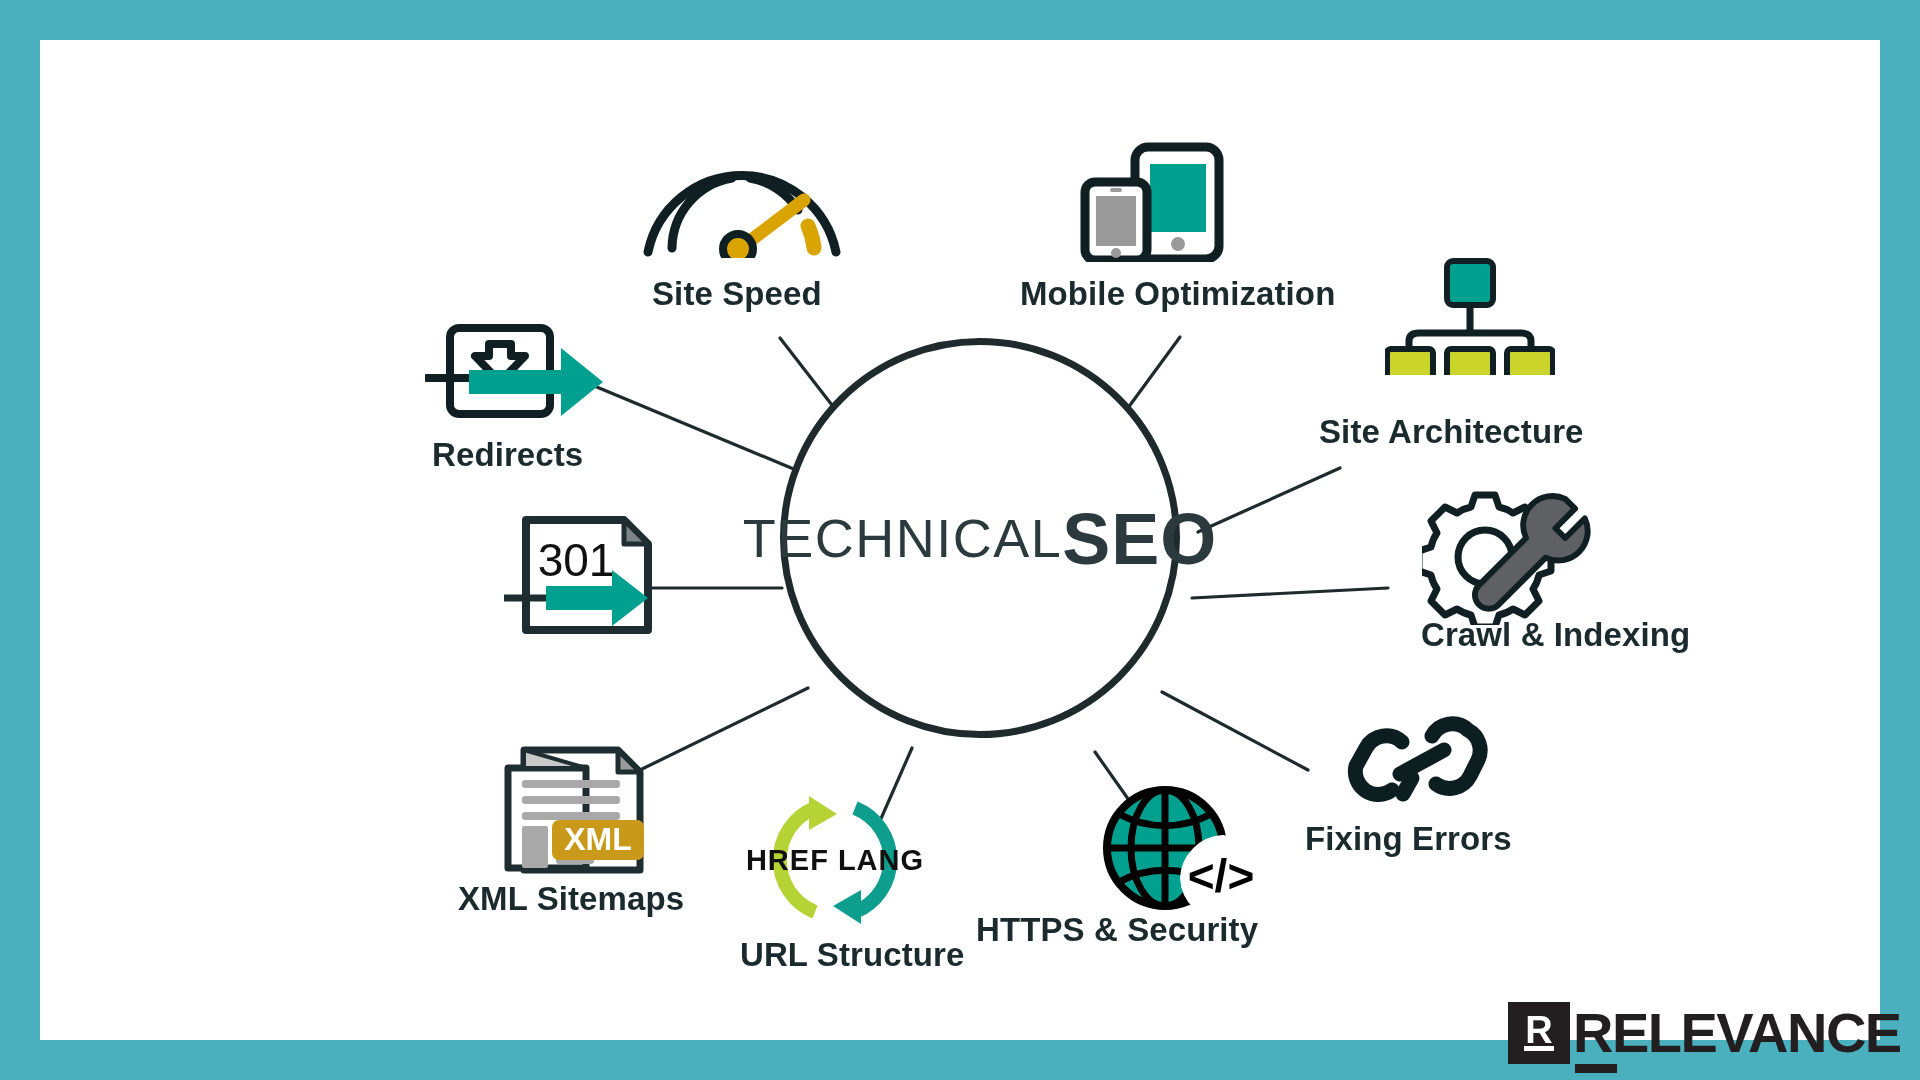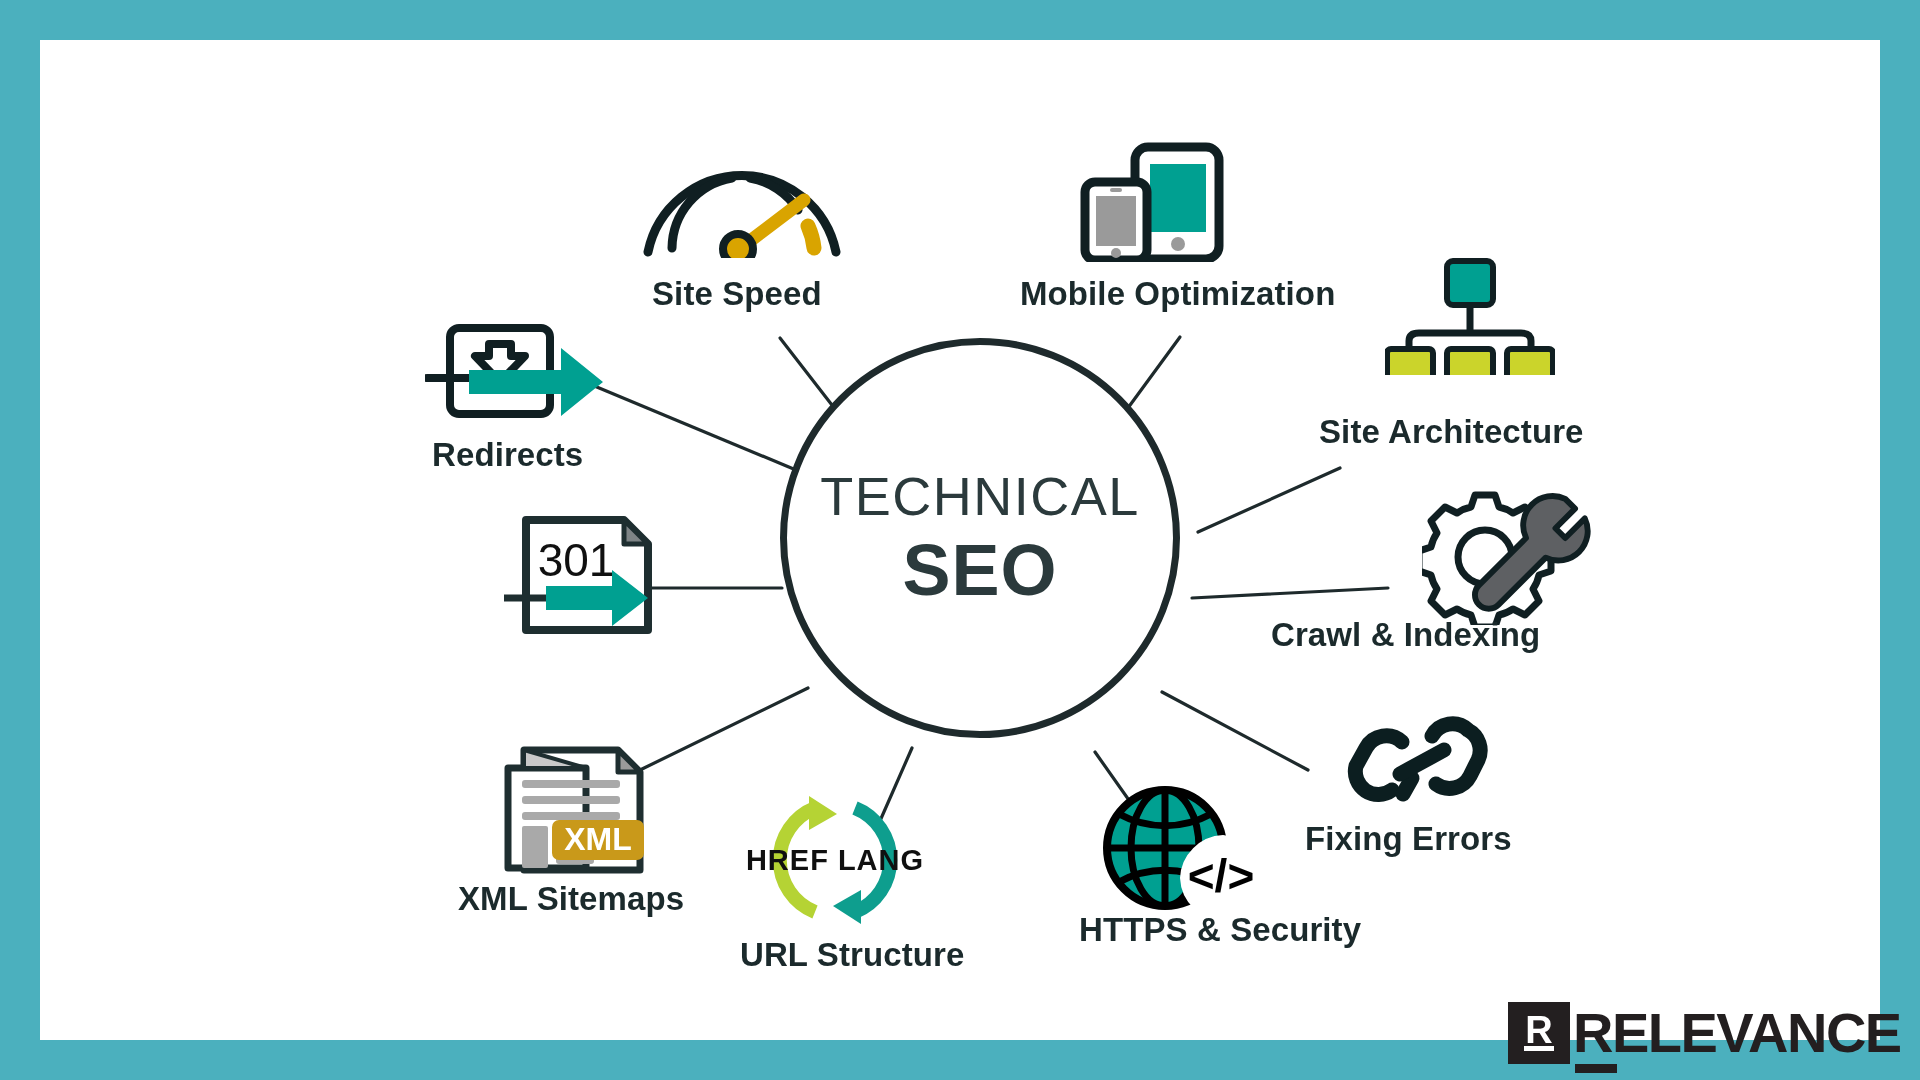--- a/index.html
+++ b/index.html
@@ -18,21 +18,21 @@
   svg.layer{position:absolute;left:0;top:0;width:1840px;height:1000px;}
   .lbl{
     position:absolute;color:#1b2a2c;font-size:33px;font-weight:700;
     letter-spacing:.1px;white-space:nowrap;line-height:1;
   }
   .node{position:absolute;}
   
   #hub{
     position:absolute;left:740px;top:298px;width:400px;height:400px;
     border:7px solid #1e2a2c;border-radius:50%;
-    display:flex;flex-direction:column;align-items:center;justify-content:center;
+    display:flex;align-items:center;justify-content:center;
     background:#fff;box-sizing:border-box;
   }
   #hub .t1{font-size:54px;font-weight:400;color:#2b3a3c;letter-spacing:1.5px;}
   #hub .t2{font-size:72px;font-weight:700;color:#2b3a3c;letter-spacing:1px;margin-top:2px;}
   
   #logo{position:absolute;left:1468px;top:962px;display:flex;align-items:center;}
   #logo .mark{
     width:62px;height:62px;background:#231f20;color:#fff;
     display:flex;align-items:center;justify-content:center;
     font-size:38px;font-weight:700;position:relative;flex:none;
@@ -107,21 +107,21 @@
     </div>
     <div class="lbl" style="left:1279px;top:375px;">Site Architecture</div>
 
     <div class="node" style="left:1382px;top:445px;width:180px;height:140px;">
       <svg viewBox="0 0 180 140" width="180" height="140">
         <path d="M53 10 h20 l4 12 a38 38 0 0 1 14 6 l12 -6 l14 14 l-6 12 a38 38 0 0 1 6 14 l12 4 v20 l-12 4 a38 38 0 0 1 -6 14 l6 12 l-14 14 l-12 -6 a38 38 0 0 1 -14 6 l-4 12 h-20 l-4 -12 a38 38 0 0 1 -14 -6 l-12 6 l-14 -14 l6 -12 a38 38 0 0 1 -6 -14 l-12 -4 v-20 l12 -4 a38 38 0 0 1 6 -14 l-6 -12 l14 -14 l12 6 a38 38 0 0 1 14 -6 z" fill="#FFFFFF" stroke="#101F22" stroke-width="7" stroke-linejoin="round"></path>
         <circle cx="63" cy="72" r="27" fill="#FFFFFF" stroke="#101F22" stroke-width="7"></circle>
         <path d="M148 18 l-20 20 l10 10 l20 -20 a30 30 0 0 1 -40 40 l-48 48 a13 13 0 0 1 -20 -20 l48 -48 a30 30 0 0 1 40 -40 z" transform="translate(8,6) scale(0.98)" fill="#5E6063" stroke="#101F22" stroke-width="6" stroke-linejoin="round"></path>
       </svg>
     </div>
-    <div class="lbl" style="left:1231px;top:578px;">Crawl &amp; Indexing</div>
+    <div class="lbl" style="left:1381px;top:578px;">Crawl &amp; Indexing</div>
 
     <div class="node" style="left:1300px;top:668px;width:155px;height:110px;">
       <svg viewBox="0 0 155 110" width="155" height="110">
         <g fill="none" stroke="#0C1E20" stroke-width="15" stroke-linecap="round">
           <path d="M62 34 A23 23 0 0 0 26 40 L16 58 A23 23 0 0 0 52 82"></path>
           <path d="M63 86 L72 70"></path>
           <path d="M92 28 A23 23 0 0 1 128 22 A23 23 0 0 1 138 52 L130 68 A23 23 0 0 1 96 76"></path>
           <path d="M60 66 L104 42"></path>
         </g>
       </svg>
@@ -136,21 +136,21 @@
           <line x1="14" y1="68" x2="126" y2="68"></line>
           <path d="M70 10 A34 58 0 0 0 70 126 A34 58 0 0 0 70 10"></path>
           <path d="M24 34 A96 96 0 0 0 116 34"></path>
           <path d="M24 102 A96 96 0 0 1 116 102"></path>
         </g>
         <path d="M116 58 a34 34 0 0 0 -26 26 a34 34 0 0 1 26 -26 z" fill="none"></path>
         <path d="M128 56 A44 44 0 0 0 86 98 A44 44 0 0 0 130 140 A44 44 0 0 0 168 98 A44 44 0 0 0 128 56 Z" fill="#FFFFFF" stroke="#FFFFFF" stroke-width="2"></path>
         <text x="126" y="112" font-family="'Liberation Sans',sans-serif" font-size="46" font-weight="700" fill="#000000" text-anchor="middle">&lt;/&gt;</text>
       </svg>
     </div>
-    <div class="lbl" style="left:1039px;top:873px;">HTTPS &amp; Security</div>
+    <div class="lbl" style="left:936px;top:873px;">HTTPS &amp; Security</div>
 
     <div class="node" style="left:705px;top:752px;width:180px;height:135px;">
       <svg viewBox="0 0 180 135" width="180" height="135">
         <path d="M70 16 A56 56 0 0 0 70 120" fill="none" stroke="#B5D334" stroke-width="14" stroke-linecap="butt"></path>
         <path d="M64 4 L92 22 L64 38 Z" fill="#B5D334"></path>
         <path d="M110 120 A56 56 0 0 0 110 16" fill="none" stroke="#0E9E8E" stroke-width="14" stroke-linecap="butt"></path>
         <path d="M116 132 L88 114 L116 98 Z" fill="#0E9E8E"></path>
         <text x="90" y="78" font-family="'Liberation Sans',sans-serif" font-size="29" font-weight="700" fill="#101010" text-anchor="middle" letter-spacing="1">HREF LANG</text>
       </svg>
     </div>

